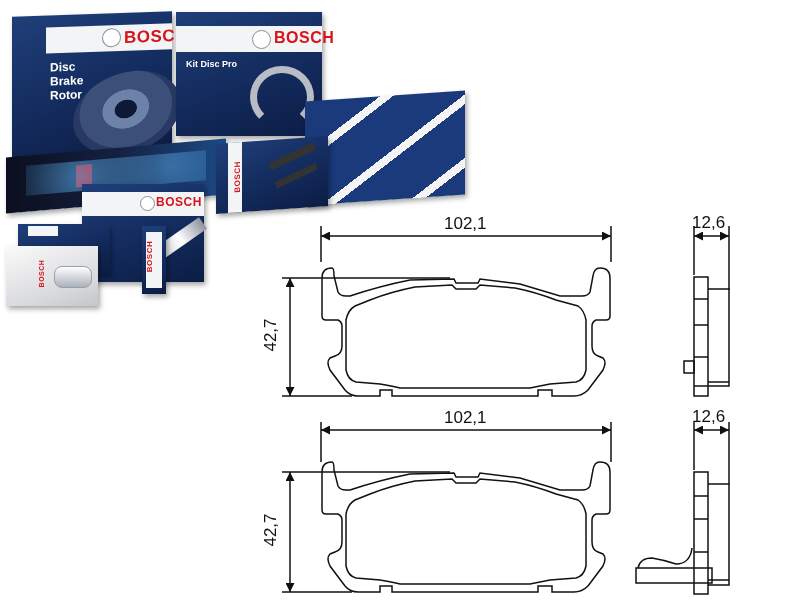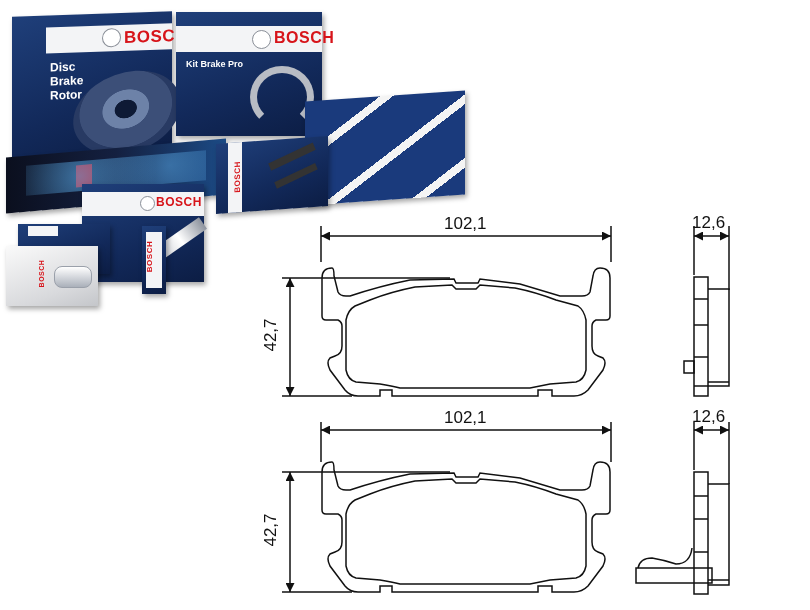--- a/index.html
+++ b/index.html
@@ -25,21 +25,21 @@
     <div class="label" style="left:38px;top:46px;font-size:12px;">Disc</div>
     <div class="label" style="left:38px;top:60px;font-size:12px;">Brake</div>
     <div class="label" style="left:38px;top:74px;font-size:12px;">Rotor</div>
     <div class="abs" style="left:60px;top:60px;width:110px;height:80px;border-radius:50%;background:radial-gradient(ellipse at 50% 45%,#0e1a35 0 14%,#6d82a8 15% 30%,#3c4f78 31% 60%,#283a63 61% 100%);transform:rotate(-18deg);"></div>
   </div>
 
   <div class="box" style="left:176px;top:12px;width:146px;height:124px;">
     <div class="whitebar" style="left:0;top:14px;width:146px;height:26px;"></div>
     <div class="brandlogo" style="left:76px;top:18px;width:17px;height:17px;"></div>
     <div class="brand" style="left:98px;top:17px;font-size:16px;">BOSCH</div>
-    <div class="label" style="left:10px;top:48px;font-size:9px;">Kit Brake Pro</div>
+    <div class="label" style="left:10px;top:48px;font-size:9px;">Kit Disc Pro</div>
     <div class="abs" style="left:74px;top:54px;width:64px;height:62px;border:7px solid #b8bcc4;border-radius:50%;border-bottom-color:transparent;box-sizing:border-box;"></div>
   </div>
 
   <div class="abs" style="left:305px;top:96px;width:160px;height:104px;background:repeating-linear-gradient(-35deg,#1a3a7c 0 22px,#f4f4f4 22px 30px,#1a3a7c 30px 52px);box-shadow:2px 3px 5px rgba(0,0,0,.35);transform:skewY(-4deg);"></div>
 
   <div class="abs" style="left:6px;top:148px;width:220px;height:56px;background:linear-gradient(90deg,#0b0f1e,#142040 50%,#1c4b86);transform:skewY(-5deg);box-shadow:2px 3px 5px rgba(0,0,0,.35);">
     <div class="abs" style="left:70px;top:14px;width:16px;height:22px;background:#d7141a;"></div>
     <div class="abs" style="left:20px;top:10px;width:180px;height:30px;background:radial-gradient(circle at 30% 50%,rgba(90,170,230,.6),transparent 60%),radial-gradient(circle at 80% 40%,rgba(90,170,230,.5),transparent 55%);"></div>
   </div>
 

